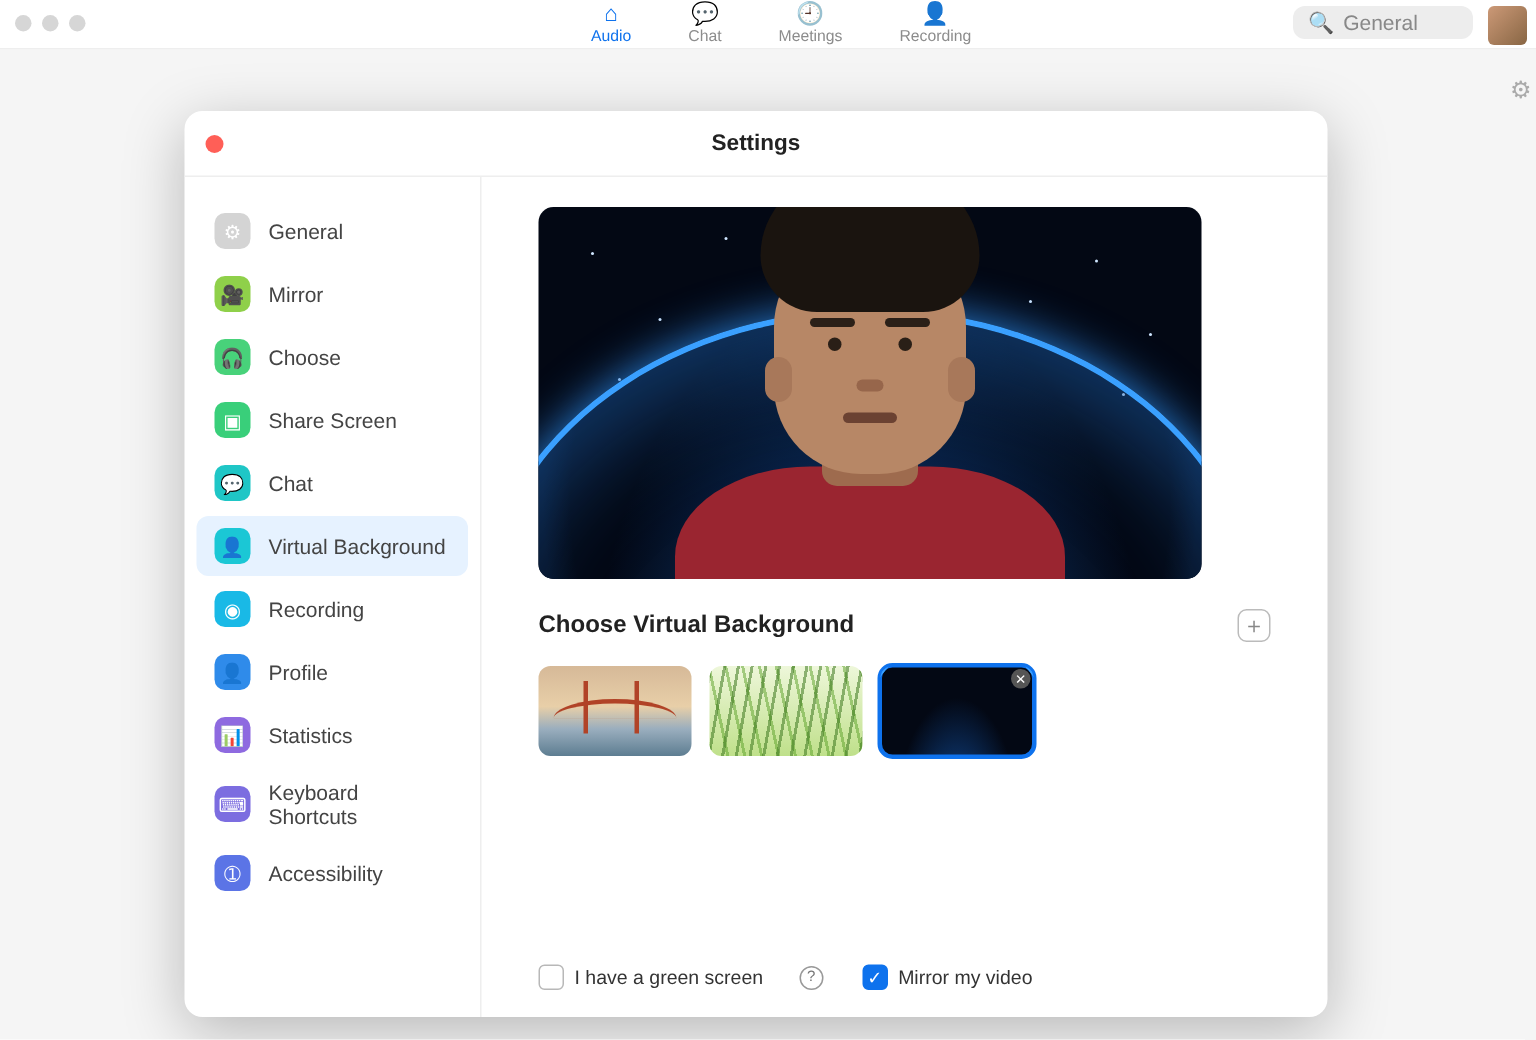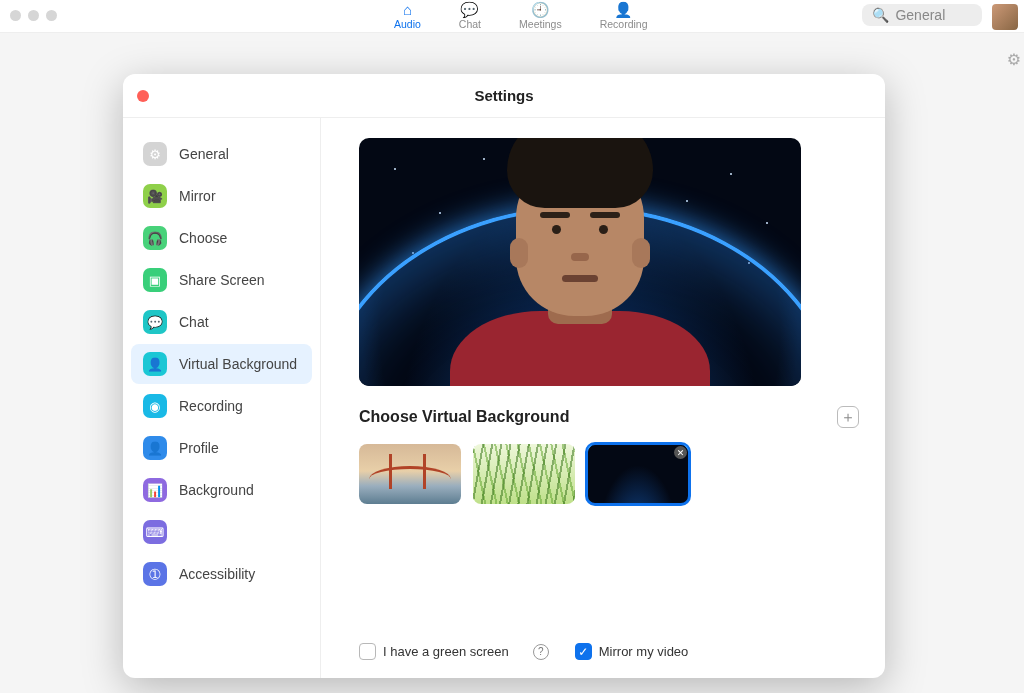--- a/index.html
+++ b/index.html
@@ -24,21 +24,21 @@
 .modal-title { font-size: 15px; font-weight: 700; color: #222; }
 .modal-body { flex: 1; display: flex; }
 
 
 .sidebar { width: 198px; border-right: 1px solid #eee; padding-top: 14px; }
 .side-item { display: flex; align-items: center; gap: 12px; padding: 8px 12px; margin: 2px 8px; border-radius: 8px; cursor: pointer; font-size: 14px; color: #444; }
 .side-item.active { background: #e6f2ff; }
 .side-icon { width: 24px; height: 24px; border-radius: 7px; display: flex; align-items: center; justify-content: center; font-size: 13px; color: #fff; flex-shrink: 0; }
 
 
-.content { flex: 1; padding: 20px 26px 12px 38px; display: flex; flex-direction: column; }
+.content { flex: 1; padding: 20px 38px 12px 38px; display: flex; flex-direction: column; }
 .preview { width: 442px; height: 248px; border-radius: 10px; overflow: hidden; position: relative; background: radial-gradient(ellipse at 50% 140%, #1a5dbf 0%, #0b2d5c 28%, #030814 60%); }
 .preview .glow { position: absolute; left: -40px; right: -40px; bottom: -240px; height: 420px; border-radius: 50%; border: 4px solid #3aa0ff; box-shadow: 0 0 30px #2a7fd8, inset 0 30px 60px rgba(30,100,180,.5); background: radial-gradient(ellipse at 50% 30%, transparent 55%, #061226 60%); }
 .preview .stars { position: absolute; inset: 0; }
 .preview .star { position:absolute; width:2px; height:2px; background:#cfe6ff; border-radius:50%; }
 .person { position: absolute; left: 50%; bottom: 0; transform: translateX(-50%); width: 280px; height: 235px; }
 .shirt { position:absolute; bottom:0; left:50%; transform:translateX(-50%); width:260px; height:75px; background:#9a2530; border-top-left-radius:90px 60px; border-top-right-radius:90px 60px; }
 .neck { position:absolute; bottom:62px; left:50%; transform:translateX(-50%); width:64px; height:40px; background:#9e6b4e; border-radius:0 0 10px 10px; }
 .head { position:absolute; bottom:70px; left:50%; transform:translateX(-50%); width:128px; height:160px; background:#b78766; border-radius:62px 62px 58px 58px; }
 .hair { position:absolute; bottom:178px; left:50%; transform:translateX(-50%); width:146px; height:92px; background:#1a140f; border-radius:72px 72px 50px 50px; }
 .ear { position:absolute; width:18px; height:30px; background:#a8785a; border-radius:10px; bottom:118px; }
@@ -142,24 +142,25 @@
         <div class="side-item">
           <span class="side-icon" style="background:#19b9e6">◉</span>
           <span>Recording</span>
         </div>
         <div class="side-item">
           <span class="side-icon" style="background:#2f8bea">👤</span>
           <span>Profile</span>
         </div>
         <div class="side-item">
           <span class="side-icon" style="background:#8e6ae0">📊</span>
-          <span>Background</span>
+          <span>Statistics</span>
         </div>
         <div class="side-item">
           <span class="side-icon" style="background:#7c6de0">⌨</span>
+          <span>Keyboard Shortcuts</span>
         </div>
         <div class="side-item">
           <span class="side-icon" style="background:#5b74e6">➀</span>
           <span>Accessibility</span>
         </div>
       </div>
     <div class="content">
       <div class="preview">
         <div class="stars">
           <div class="star" style="left:8%;top:12%"></div>

